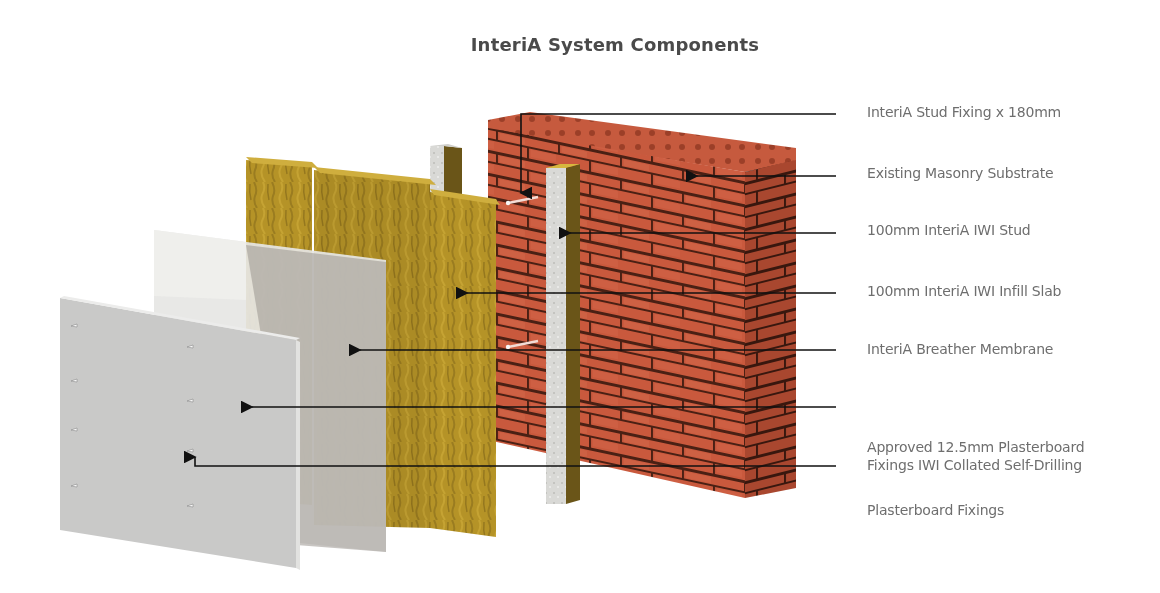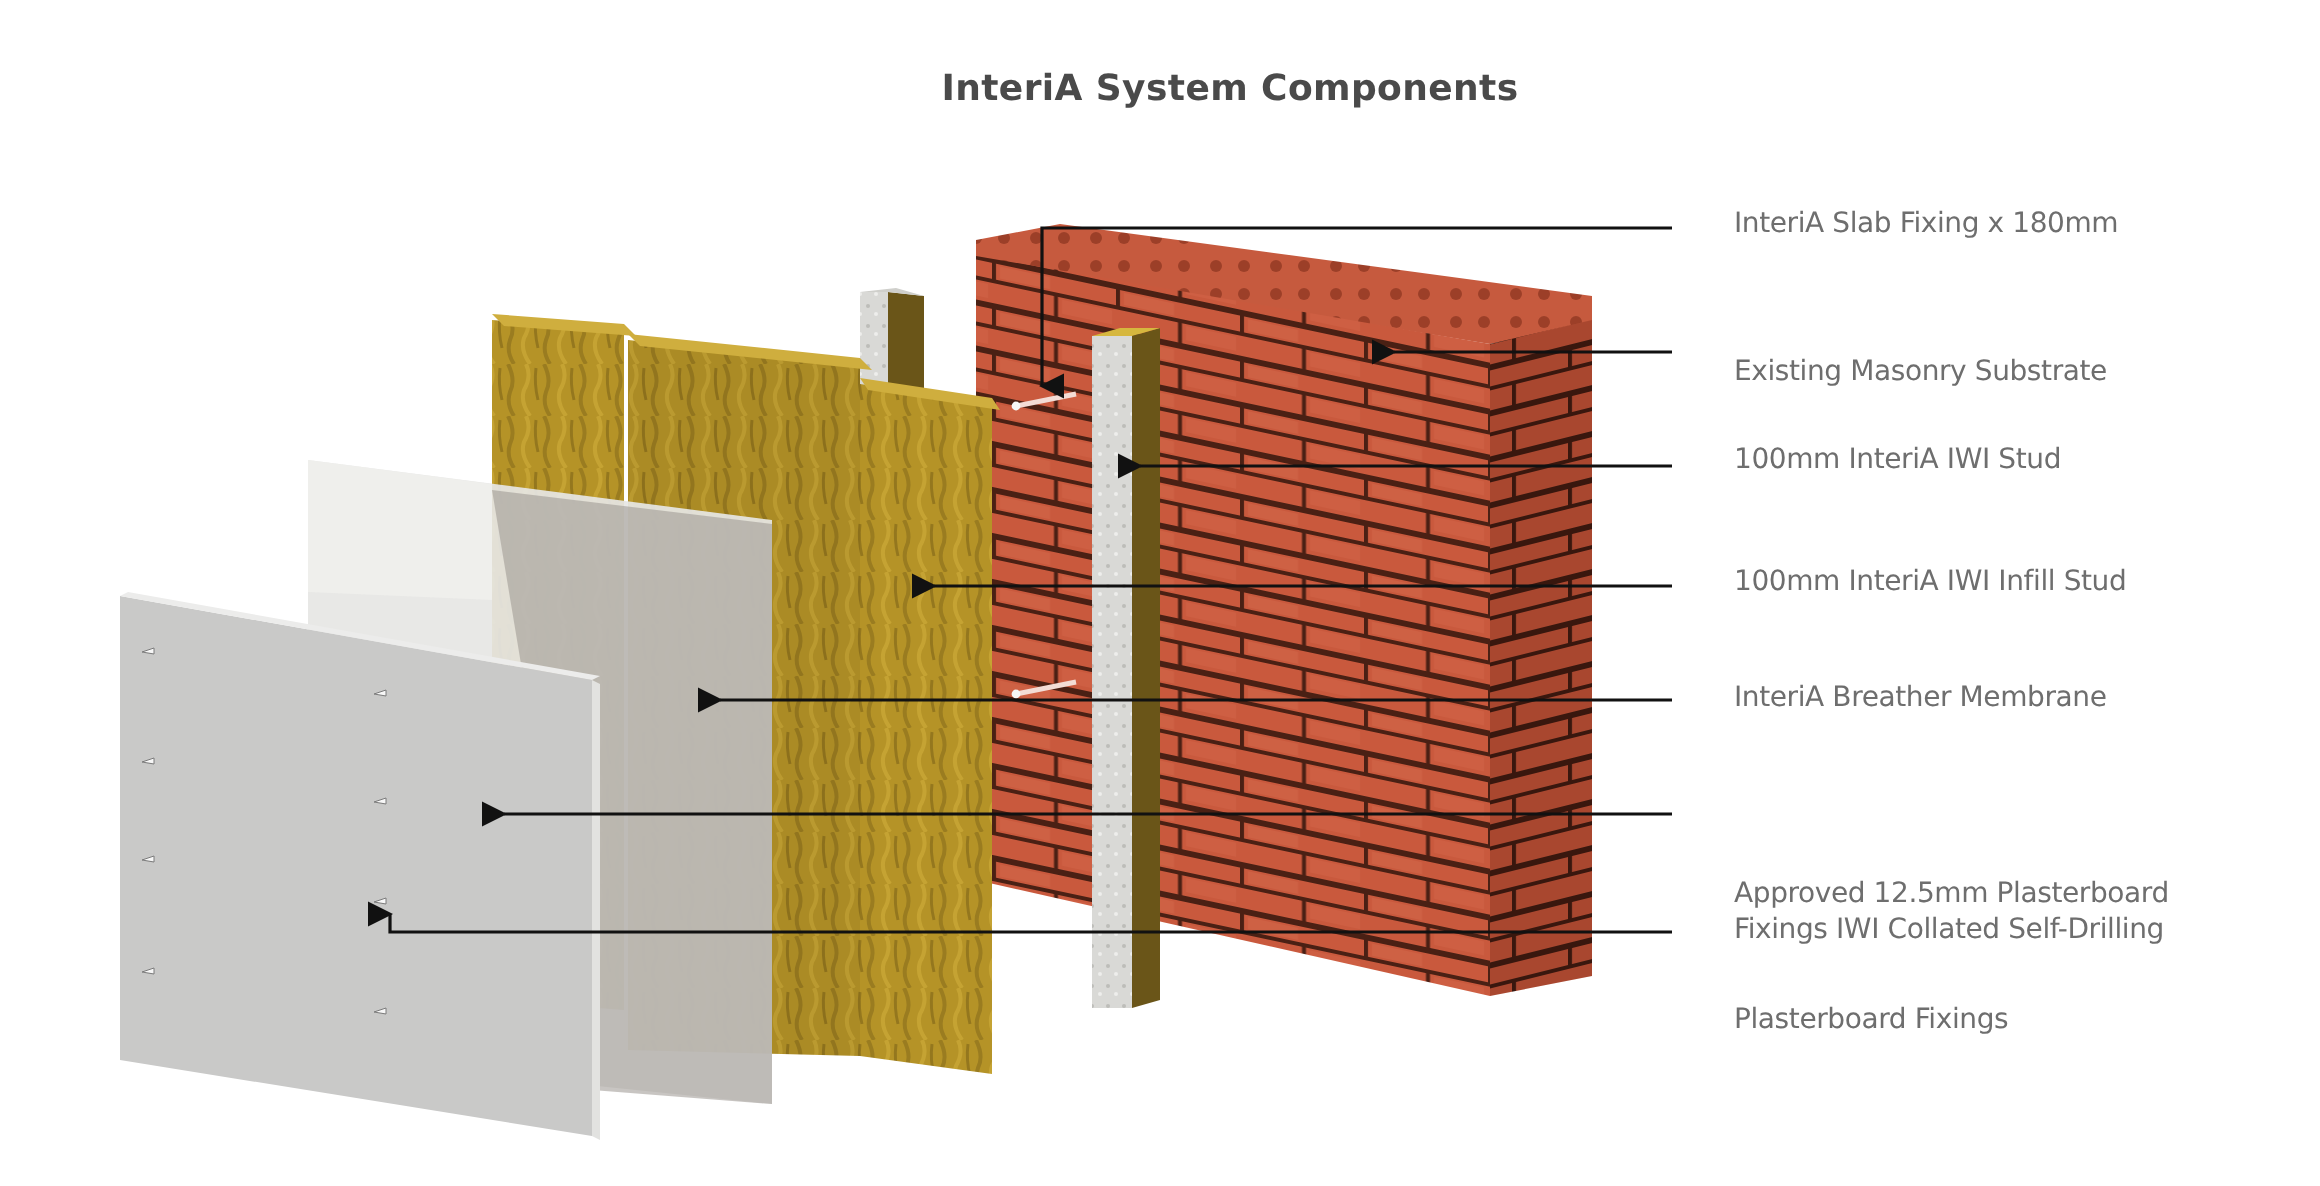--- a/index.html
+++ b/index.html
@@ -135,20 +135,20 @@
     <line x1="836" y1="293" x2="467" y2="293" marker-end="url(#arrowHead)"></line>
 
     <line x1="836" y1="350" x2="360" y2="350" marker-end="url(#arrowHead)"></line>
 
     <line x1="836" y1="407" x2="252" y2="407" marker-end="url(#arrowHead)"></line>
 
     <polyline points="836,466 195,466 195,457" marker-end="url(#arrowDown)"></polyline>
   </g>
 </svg>
 
-<div class="label" style="top:102px;">InteriA Slab Fixing x 180mm</div>
-<div class="label" style="top:176px;">Existing Masonry Substrate</div>
+<div class="label" style="top:102px;">InteriA Stud Fixing x 180mm</div>
+<div class="label" style="top:163px;">Existing Masonry Substrate</div>
 <div class="label" style="top:220px;">100mm InteriA IWI Stud</div>
-<div class="label" style="top:281px;">100mm InteriA IWI Infill Stud</div>
+<div class="label" style="top:281px;">100mm InteriA IWI Infill Slab</div>
 <div class="label" style="top:339px;">InteriA Breather Membrane</div>
 <div class="label" style="top:397px;margin-top:40px;">Approved 12.5mm Plasterboard</div>
 <div class="label" style="top:455px;">Fixings IWI Collated Self-Drilling</div>
 <div class="label" style="top:476px;margin-top:24px;">Plasterboard Fixings</div>
 
 </body></html>

